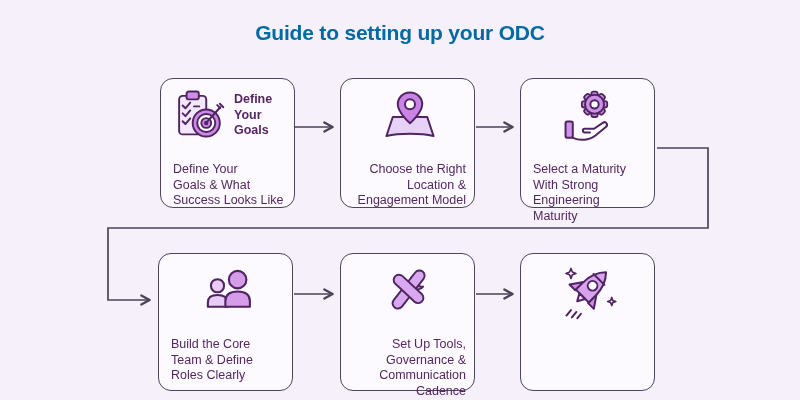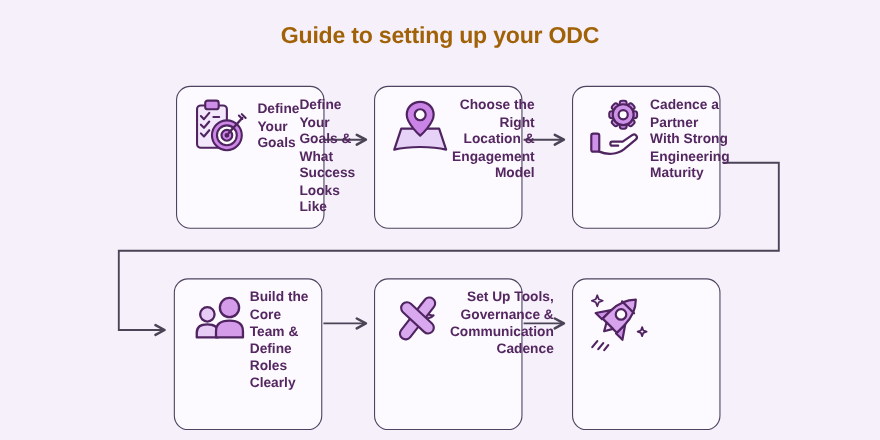--- a/index.html
+++ b/index.html
@@ -3,39 +3,40 @@
 <meta charset="utf-8">
 <style>
   html,body{margin:0;padding:0;}
   body{
     width:800px;height:400px;position:relative;overflow:hidden;
     background:#f5f0fa;
     font-family:"Liberation Sans","DejaVu Sans",sans-serif;
   }
   .title{
     position:absolute;left:0;top:21px;width:800px;text-align:center;
-    font-size:21px;font-weight:700;color:#a16207;letter-spacing:-0.2px;
+    font-size:21px;font-weight:700;color:#0369a1;letter-spacing:-0.2px;
   }
   .card{
     position:absolute;width:135px;box-sizing:border-box;
     background:#fcfaff;border:1.6px solid #4e4360;border-radius:13px;
-    display:flex;flex-direction:row;
+    display:flex;flex-direction:column;
     padding:9px 8px 6px 12px;
   }
   .row1{top:78px;height:130px;}
   .row2{top:253px;height:138px;}
   .c1{left:160px;} .c2{left:340px;text-align:right;} .c3{left:520px;}
   .iconrow{height:64px;display:flex;align-items:flex-start;justify-content:center;flex-shrink:0;}
   .iconrow.left{justify-content:flex-start;}
   .icon-label{
     font-size:12.5px;font-weight:700;color:#542760;line-height:15.5px;
     white-space:pre-line;margin:4px 0 0 5px;
   }
   .caption{
-    font-size:12.5px;font-weight:700;color:#542760;line-height:15.5px;
+    margin-top:10px;
+    font-size:12.5px;font-weight:400;color:#542760;line-height:15.5px;
     white-space:pre-line;
   }
   svg.lines{position:absolute;left:0;top:0;pointer-events:none;}
   .ic{display:block;}
 </style>
 </head>
 <body>
 
 <div class="title">Guide to setting up your ODC</div>
 
@@ -106,21 +107,21 @@
           <rect x="33.5" y="4" width="7" height="28" rx="2.5" transform="rotate(90 37 18)"></rect>
           <rect x="33.5" y="4" width="7" height="28" rx="2.5" transform="rotate(135 37 18)"></rect>
         </g>
         <circle cx="37" cy="18" r="10.5" fill="#cf92e9"></circle>
         <circle cx="37" cy="18" r="4.6" fill="#ffffff"></circle>
         <path d="M13 55 C21 58.5 31 58 38 52.5 L49.5 43 C52.5 40.5 49.5 36 46 38.5 L36.5 45 L26 45 C23.5 45 23.5 49 26 49 L32 49" fill="#ffffff"></path>
         <rect x="5" y="37" width="8" height="18" rx="2" fill="#cf92e9"></rect>
       </g>
     </svg>
   </div>
-  <div class="caption">Cadence a Partner
+  <div class="caption">Select a Maturity
 With Strong
 Engineering Maturity</div>
 </div>
 
 <div class="card row2 c1" style="left:158px">
   <div class="iconrow">
     <svg class="ic" width="56" height="56" viewBox="0 0 64 64">
       <g stroke="#4f2460" stroke-width="2.4" stroke-linecap="round" stroke-linejoin="round">
         <circle cx="20" cy="26" r="7.5" fill="#e7cdf6"></circle>
         <path d="M9 50 L9 45 Q9 36.5 20 36.5 Q31 36.5 31 45 L31 50 Z" fill="#e7cdf6"></path>

